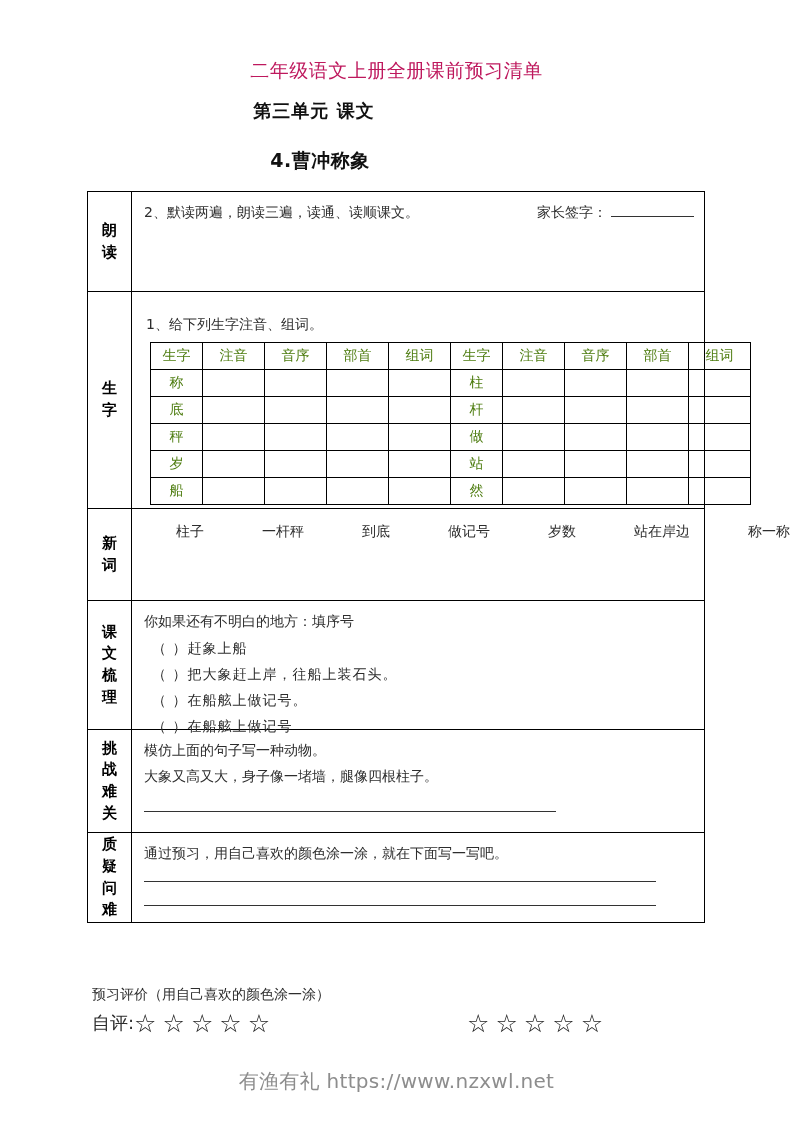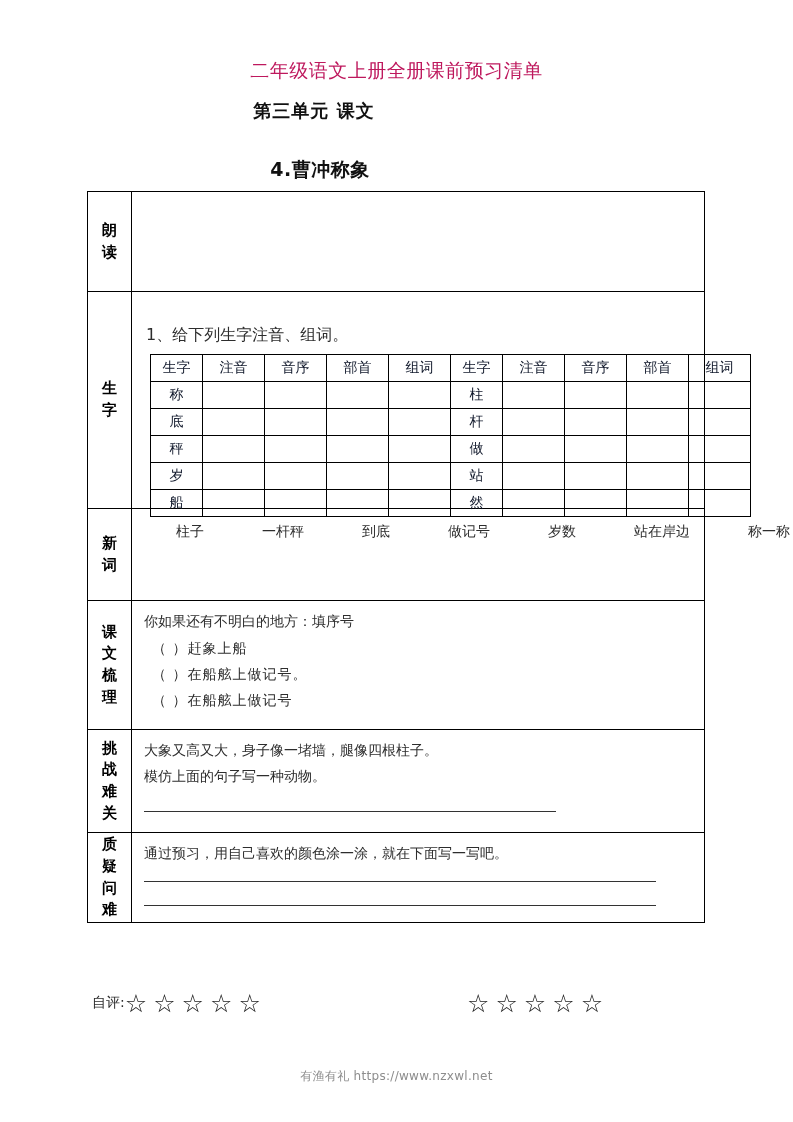--- a/index.html
+++ b/index.html
@@ -38,21 +38,21 @@
     left: 0;
     width: 628px;
     text-align: center;
     font-size: 18px;
     font-weight: bold;
     color: #111;
     letter-spacing: 1px;
   }
   .title-lesson {
     position: absolute;
-    top: 157px;
+    top: 148px;
     left: 0;
     width: 640px;
     text-align: center;
     font-size: 19px;
     font-weight: bold;
     color: #111;
     letter-spacing: 0.5px;
   }
 
   
@@ -111,35 +111,35 @@
     flex: 1;
     border-bottom: 1px solid #333;
     height: 1px;
     margin-left: 4px;
     margin-bottom: 4px;
     max-width: 120px;
   }
 
   
   .row-chars { height: 217px; }
-  .charsec-title { margin: 20px 0 4px 2px; font-size: 16px; }
+  .charsec-title { margin: 12px 0 4px 2px; font-size: 14px; }
   table.char-grid {
     border-collapse: collapse;
     width: 566px;
     margin-left: 6px;
     table-layout: fixed;
   }
   table.char-grid th,
   table.char-grid td {
     border: 1px solid #000;
     height: 26px;
     text-align: center;
     font-size: 14px;
     font-weight: normal;
-    color: #0f172a;
+    color: #4d7c0f;
     padding: 0;
   }
   table.char-grid th { font-size: 14px; }
   table.char-grid col.c-zi { width: 52px; }
   table.char-grid col.c-oth { width: 62px; }
 
   
   .row-words { height: 92px; }
   .word-line {
     display: flex;
@@ -181,21 +181,21 @@
     font-size: 14px;
     color: #2d2d2d;
   }
   .eval-title { margin-bottom: 2px; }
   .eval-row {
     display: flex;
     align-items: center;
     position: relative;
     height: 34px;
   }
-  .self-label { white-space: nowrap; font-size: 14px; text-align: center; }
+  .self-label { white-space: nowrap; font-size: 18px; text-align: center; }
   .stars {
     display: flex;
     align-items: center;
   }
   .stars .star {
     font-size: 25px;
     line-height: 1;
     color: #222;
     margin-right: 6px;
   }
@@ -214,21 +214,21 @@
     margin-right: 6px;
   }
 
   
   .watermark {
     position: absolute;
     left: 0;
     top: 1068px;
     width: 793px;
     text-align: center;
-    font-size: 12px;
+    font-size: 20px;
     color: #8d8d8d;
     letter-spacing: 0.3px;
   }
 </style>
 </head>
 <body>
 
 <div class="page">
 
   <div class="title-main">二年级语文上册全册课前预习清单</div>
@@ -236,20 +236,25 @@
   <div class="title-lesson">4.曹冲称象</div>
 
   <div class="sheet">
 
     <div class="row row-read">
       <div class="cell-label">
         <span>朗</span>
         <span>读</span>
       </div>
       <div class="cell-body">
+        <div class="read-line2">
+          <span>2、默读两遍，朗读三遍，读通、读顺课文。</span>
+          <span class="sig-label">家长签字：</span>
+          <span class="sig-rule"></span>
+        </div>
       </div>
     </div>
 
     <div class="row row-chars">
       <div class="cell-label">
         <span>生</span>
         <span>字</span>
       </div>
       <div class="cell-body">
         <div class="charsec-title">1、给下列生字注音、组词。</div>
@@ -367,35 +372,36 @@
     <div class="row row-outline">
       <div class="cell-label">
         <span>课</span>
         <span>文</span>
         <span>梳</span>
         <span>理</span>
       </div>
       <div class="cell-body">
         <div class="outline-head">你如果还有不明白的地方：填序号</div>
         <div class="outline-item brk">（  ）赶象上船</div>
+        <div class="outline-item brk">（  ）把大象赶上岸，往船上装石头。</div>
         <div class="outline-item brk">（  ）在船舷上做记号。</div>
         <div class="outline-item brk">（  ）在船舷上做记号</div>
       </div>
     </div>
 
     <div class="row row-challenge">
       <div class="cell-label">
         <span>挑</span>
         <span>战</span>
         <span>难</span>
         <span>关</span>
       </div>
       <div class="cell-body">
+        <div>模仿上面的句子写一种动物。</div>
         <div>大象又高又大，身子像一堵墙，腿像四根柱子。</div>
-        <div>模仿上面的句子写一种动物。</div>
         <div class="rule rule-short"></div>
       </div>
     </div>
 
     <div class="row row-doubt last">
       <div class="cell-label">
         <span>质</span>
         <span>疑</span>
         <span>问</span>
         <span>难</span>
@@ -403,20 +409,21 @@
       <div class="cell-body">
         <div>通过预习，用自己喜欢的颜色涂一涂，就在下面写一写吧。</div>
         <div class="rule rule-long"></div>
         <div class="rule rule-long2"></div>
       </div>
     </div>
 
   </div>
 
   <div class="eval">
+    <div class="eval-title">预习评价（用自己喜欢的颜色涂一涂）</div>
     <div class="eval-row">
       <span class="self-label">自评:</span>
       <span class="stars">
         <span class="star">☆</span>
         <span class="star">☆</span>
         <span class="star">☆</span>
         <span class="star">☆</span>
         <span class="star">☆</span>
       </span>
       <span class="stars-b">

